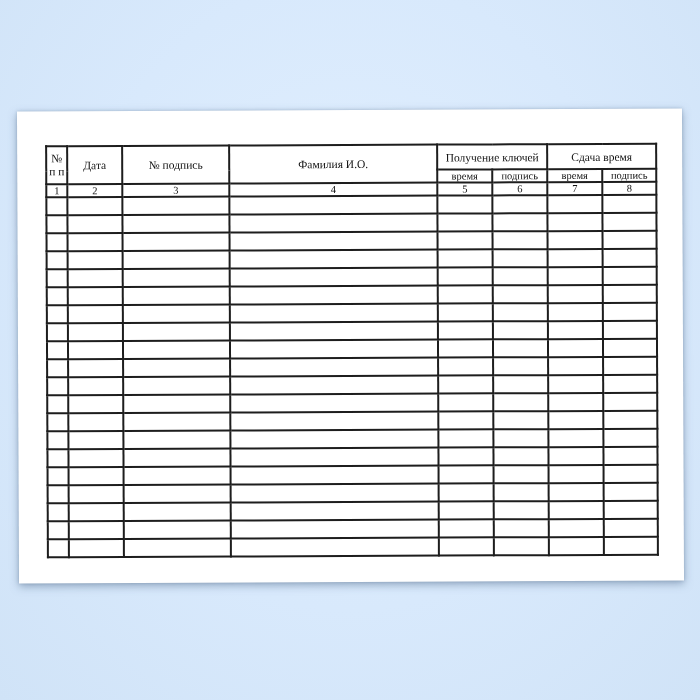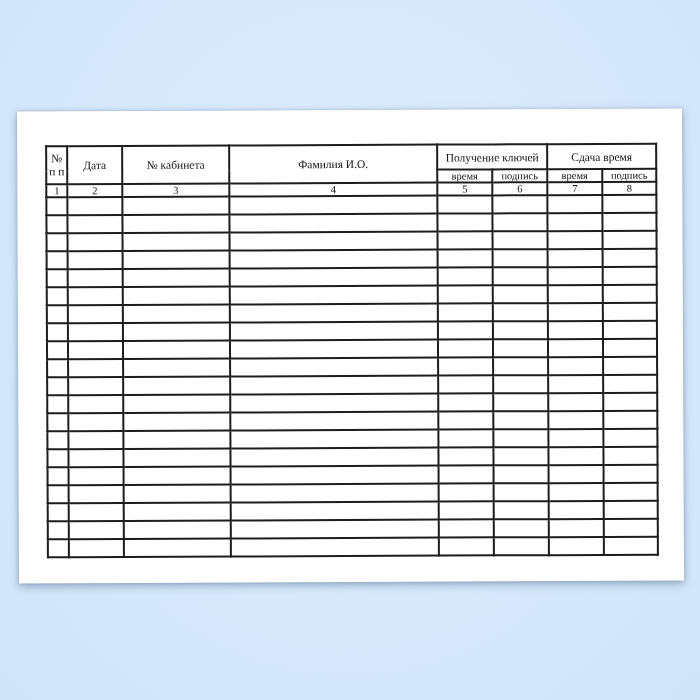--- a/index.html
+++ b/index.html
@@ -62,21 +62,21 @@
         <col style="width:55px">
         <col style="width:54px">
       </colgroup>
       <thead>
         <tr class="group-row">
           <th class="col-num" rowspan="2">
             <span>№</span><br>
             <span>п п</span>
           </th>
           <th rowspan="2">Дата</th>
-          <th rowspan="2">№ кабинета</th>
+          <th rowspan="2">№ подпись</th>
           <th rowspan="2">Фамилия И.О.</th>
           <th colspan="2">Получение ключей</th>
           <th colspan="2">Сдача время</th>
         </tr>
         <tr class="sub-row">
           <th>время</th>
           <th>подпись</th>
           <th>время</th>
           <th>подпись</th>
         </tr>

